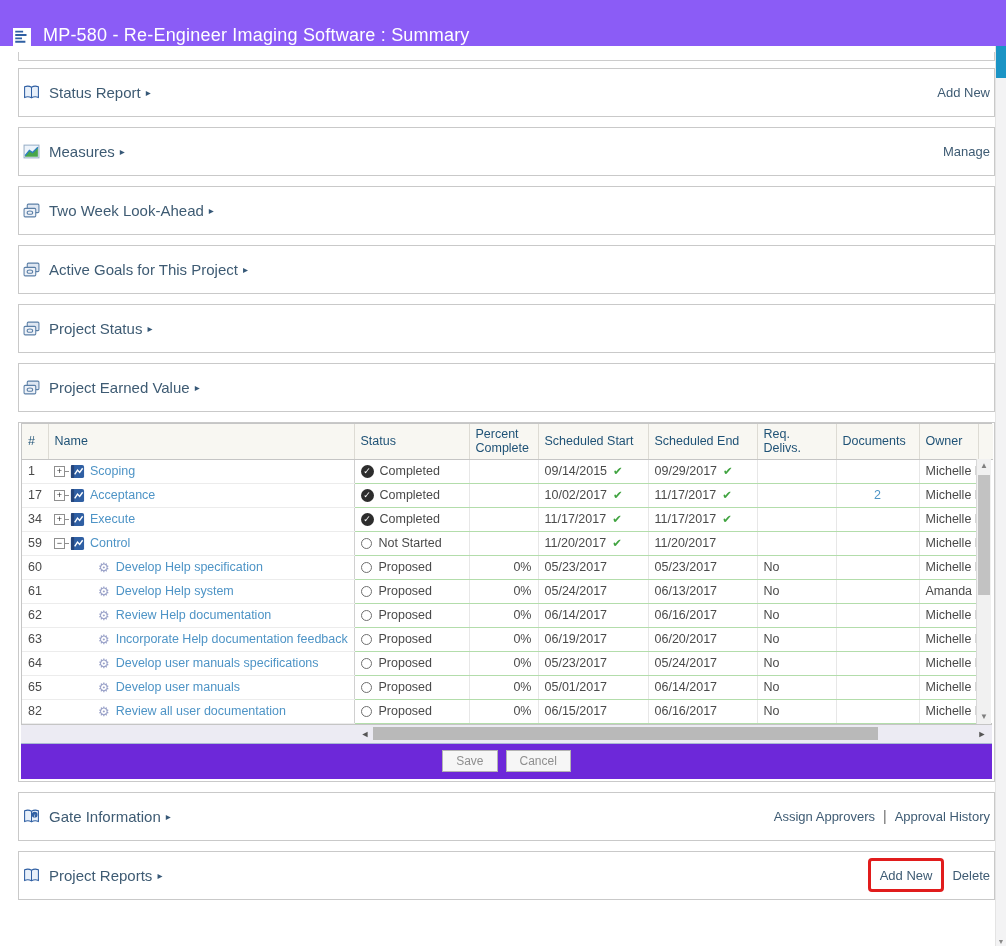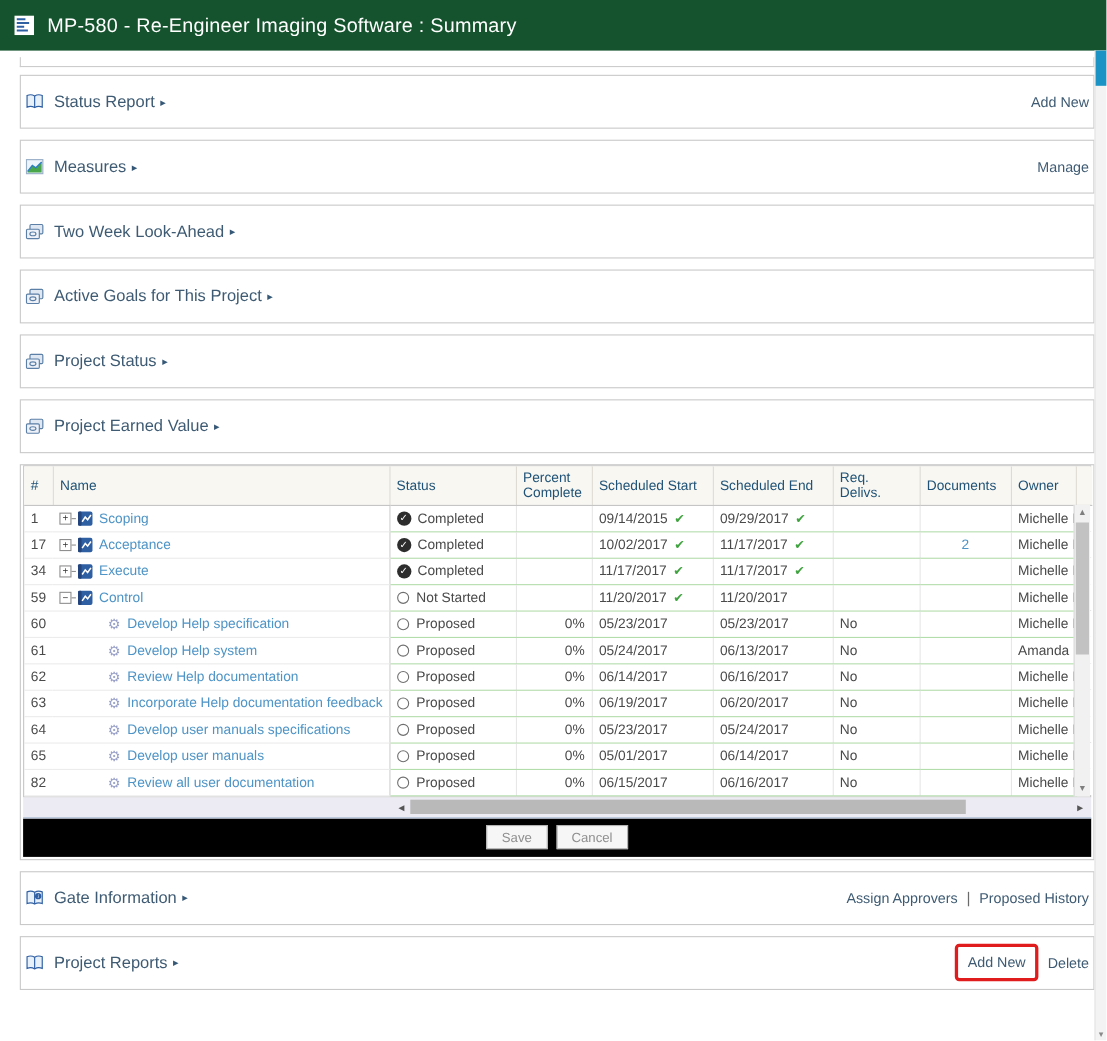--- a/index.html
+++ b/index.html
@@ -3,21 +3,21 @@
 <meta charset="utf-8">
 <style>
   * { box-sizing: border-box; margin: 0; padding: 0; }
   html,body { width:1006px; height:946px; overflow:hidden; }
   body {
     font-family: "Liberation Sans", sans-serif;
     background:#ffffff; color:#4a4a4a; position:relative;
   }
   
   .titlebar {
-    height:46px; background:#14532d; display:flex; align-items:center;
+    height:46px; background:#8b5cf6; display:flex; align-items:flex-end;
     padding-left:13px; color:#fff;
   }
   .app-icon { width:18px; height:18px; margin-right:12px; flex:0 0 auto; }
   .titlebar-title { font-size:18px; font-weight:400; letter-spacing:.2px; }
 
   
   .page-scrollbar {
     position:absolute; top:46px; right:0; width:11px; bottom:0;
     background:#f3f3f4; border-left:1px solid #e4e4e4;
   }
@@ -101,21 +101,21 @@
     height:19px; background:#ecebf3; border-bottom:1px solid #a9bad1;
     position:relative; margin:0 2px;
   }
   .hscroll { position:absolute; left:338px; right:4px; top:2px; bottom:2px; display:flex; align-items:center; }
   .hs-arrow { font-size:9px; color:#555; width:12px; text-align:center; cursor:pointer; flex:0 0 auto; }
   .hs-track { flex:1; height:13px; position:relative; }
   .hs-thumb { position:absolute; left:2px; top:0; height:13px; width:505px; background:#b9b9b9; cursor:pointer; }
 
   
   .grid-footer {
-    height:35px; background:#000000; display:flex; align-items:center;
+    height:35px; background:#6d28d9; display:flex; align-items:center;
     justify-content:center; gap:8px; margin:0 2px 2px 2px;
   }
   .btn {
     font-family:"Liberation Sans", sans-serif; font-size:12px; color:#8f8f8f;
     background:#f6f6f6; border:1px solid #b3b3b3; padding:3px 13px; cursor:pointer;
   }
 
   .red-annotation { border:3px solid #e11c1c; border-radius:4px; padding:5px 9px; margin-right:8px; }
 </style>
 </head>
@@ -548,21 +548,21 @@
         <path d="M8 3V13" stroke="#2f5fa3"></path>
         <circle cx="11" cy="6.3" r="2.7" fill="#2f5fa3"></circle>
         <text x="11" y="8" font-size="4.6" fill="#ffffff" text-anchor="middle" font-family="Liberation Serif, serif" font-style="italic">i</text>
       </svg>
       <a class="slink">Gate Information</a>
       <span class="caret">▸</span>
     </span>
     <span class="spacer"></span>
     <a class="action-link">Assign Approvers</a>
     <span class="pipe-sep">|</span>
-    <a class="action-link">Proposed History</a>
+    <a class="action-link">Approval History</a>
   </div>
 
   <div class="box rowbox" style="margin-bottom:6px;">
     <span class="section-title">
       <svg class="s-icon" viewBox="0 0 16 16">
         <path d="M8 3C6 1.8 3.5 1.8 1.5 2.6V12.6C3.5 11.8 6 11.8 8 13C10 11.8 12.5 11.8 14.5 12.6V2.6C12.5 1.8 10 1.8 8 3Z" fill="#e8f0fa" stroke="#2f5fa3"></path>
         <path d="M8 3V13" stroke="#2f5fa3"></path>
       </svg>
       <a class="slink">Project Reports</a>
       <span class="caret">▸</span>

